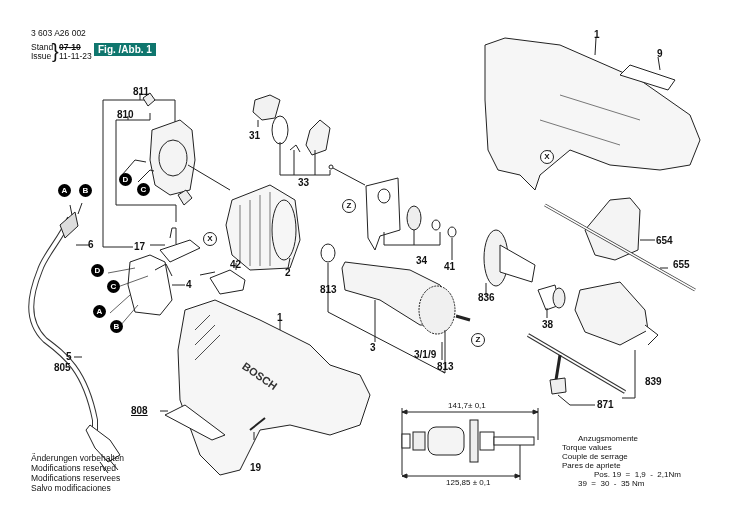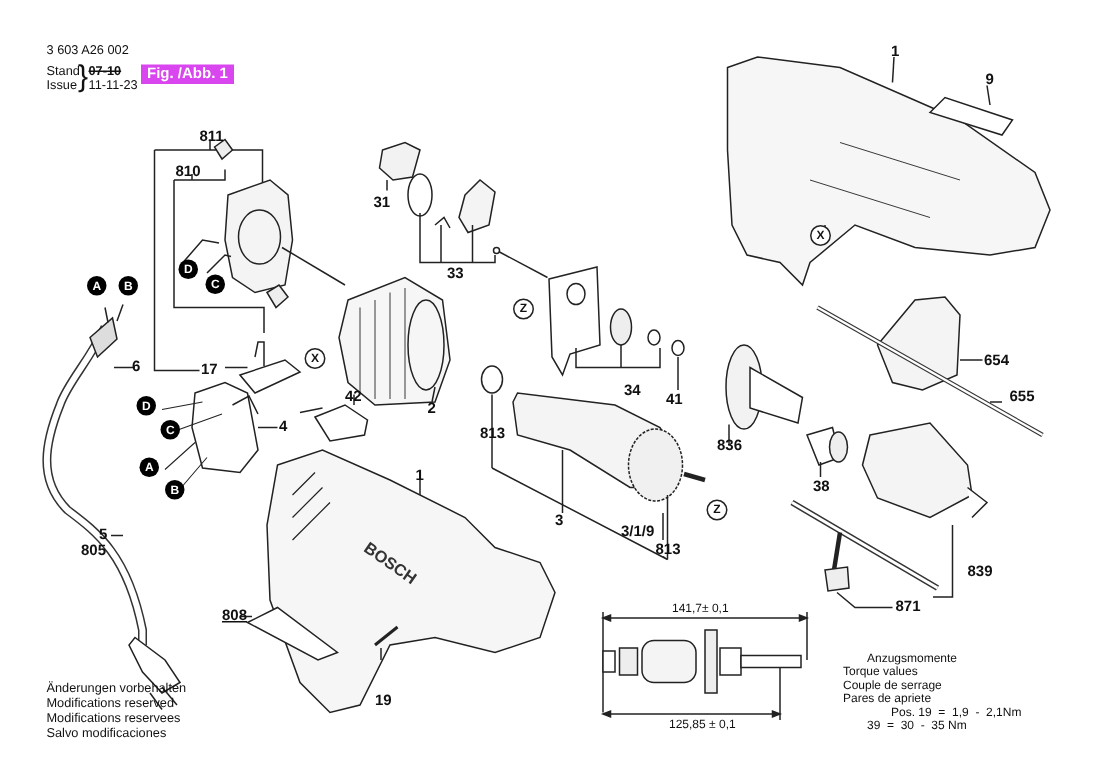--- a/index.html
+++ b/index.html
@@ -1,20 +1,20 @@
 <!DOCTYPE html>
 <html><head>
 <meta charset="utf-8">
 <style>
   html, body { margin:0; padding:0; background:#ffffff; }
   body { width:730px; height:516px; position:relative; overflow:hidden; font-family:"Liberation Sans", sans-serif; color:#111; }
   .abs { position:absolute; }
   .txt { font-size:8.5px; line-height:10px; white-space:nowrap; }
   .lbl { position:absolute; font-size:10px; font-weight:bold; white-space:nowrap; line-height:10px; }
-  .fig { background:#d946ef; color:#fff; font-weight:bold; font-size:10px; padding:1px 4px; line-height:11px; }
+  .fig { background:#0f766e; color:#fff; font-weight:bold; font-size:10px; padding:1px 4px; line-height:11px; }
   .circ { position:absolute; width:13px; height:13px; border-radius:50%; background:#000; color:#fff; font-size:8px; font-weight:bold; text-align:center; line-height:13px; }
   .ocirc { position:absolute; width:12px; height:12px; border-radius:50%; border:1px solid #222; background:#fff; color:#111; font-size:8px; font-weight:bold; text-align:center; line-height:12px; }
   svg { position:absolute; left:0; top:0; }
 </style>
 </head>
 <body>
 
 <div class="abs txt" style="left:31px;top:28px;">3 603 A26 002</div>
 <div class="abs txt" style="left:31px;top:42px;">Stand</div>
 <div class="abs txt" style="left:31px;top:51px;">Issue</div>
@@ -152,21 +152,21 @@
   </g>
 </svg>
 
 <div class="lbl" style="left:133px;top:87px;">811</div>
 <div class="lbl" style="left:117px;top:110px;">810</div>
 <div class="lbl" style="left:134px;top:242px;">17</div>
 <div class="lbl" style="left:88px;top:240px;">6</div>
 <div class="lbl" style="left:186px;top:280px;">4</div>
 <div class="lbl" style="left:66px;top:352px;">5</div>
 <div class="lbl" style="left:54px;top:363px;">805</div>
-<div class="lbl" style="left:148px;top:406px;text-decoration:underline;">808</div>
+<div class="lbl" style="left:131px;top:406px;text-decoration:underline;">808</div>
 <div class="lbl" style="left:230px;top:260px;">42</div>
 <div class="lbl" style="left:249px;top:131px;">31</div>
 <div class="lbl" style="left:298px;top:178px;">33</div>
 <div class="lbl" style="left:285px;top:268px;">2</div>
 <div class="lbl" style="left:416px;top:256px;">34</div>
 <div class="lbl" style="left:444px;top:262px;">41</div>
 <div class="lbl" style="left:320px;top:285px;">813</div>
 <div class="lbl" style="left:370px;top:343px;">3</div>
 <div class="lbl" style="left:414px;top:350px;">3/1/9</div>
 <div class="lbl" style="left:437px;top:362px;">813</div>

